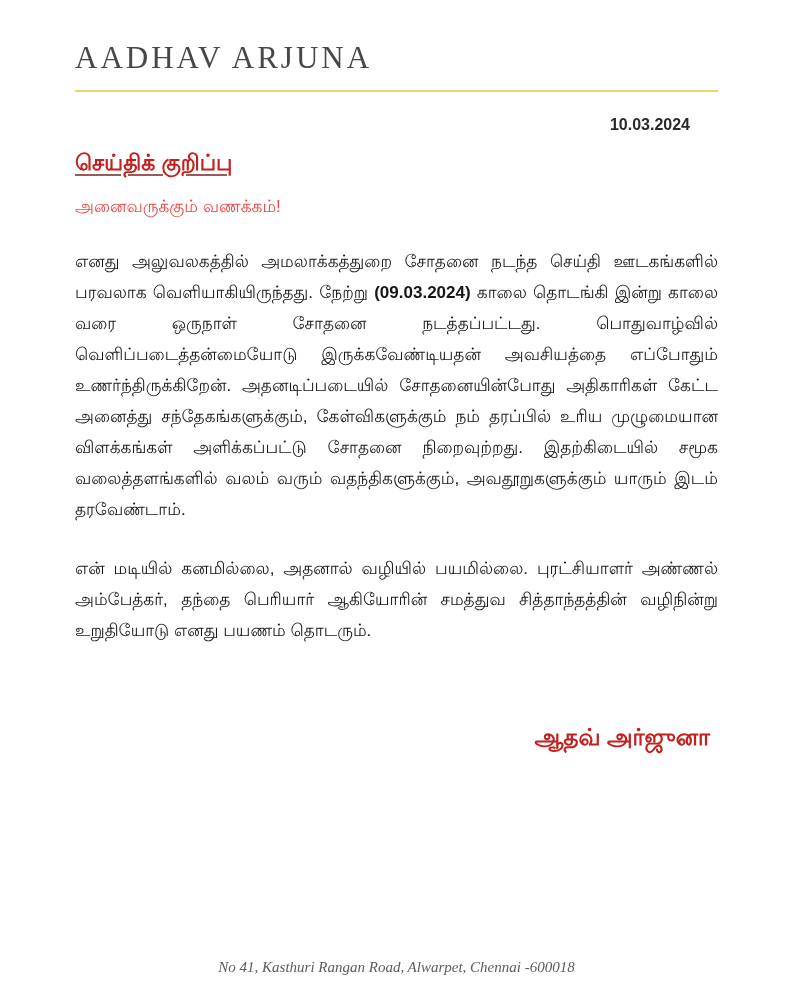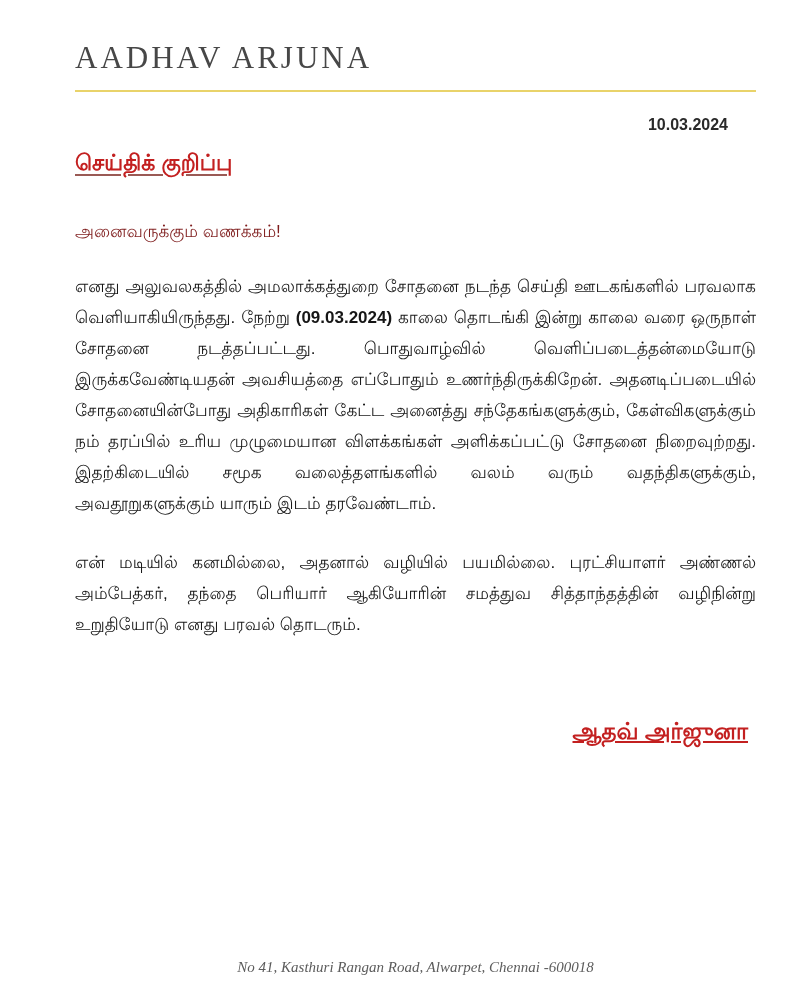--- a/index.html
+++ b/index.html
@@ -3,21 +3,21 @@
 <meta charset="utf-8">
 <style>
   html, body { margin: 0; padding: 0; background: #e8e8e8; }
   .page {
     position: relative;
     width: 800px;
     height: 1000px;
     margin: 0 auto;
     background: #ffffff;
     box-sizing: border-box;
-    padding: 40px 44px 0 75px;
+    padding: 40px 82px 0 75px;
     font-family: "Liberation Sans", "DejaVu Sans", sans-serif;
     color: #1c1c1c;
     overflow: hidden;
     display: flex;
     flex-direction: column;
   }
   .letterhead-name {
     font-family: "Liberation Serif", "DejaVu Serif", serif;
     font-size: 31px;
     letter-spacing: 3px;
@@ -42,44 +42,43 @@
     text-align: left;
     margin-top: 16px;
     font-size: 22px;
     font-weight: 700;
     color: #c32020;
     text-decoration: underline;
     text-decoration-color: #9a5a55;
     text-underline-offset: 4px;
   }
   .greeting {
-    margin-top: 44px;
+    margin-top: 19px;
     font-size: 17px;
-    color: #7f1d1d;
+    color: #ef4444;
   }
   .body-para {
     margin: 0;
     margin-top: 28px;
     font-size: 17px;
     line-height: 31px;
     color: #161616;
     text-align: justify;
   }
   .body-para .bold-date { font-weight: 700; }
   .signature-block {
     margin-top: 78px;
     text-align: right;
     padding-right: 8px;
   }
   .signature-name {
     font-size: 23px;
     font-weight: 700;
     color: #c32020;
     margin-bottom: 12px;
-    text-decoration: underline;
   }
   .signature-title, .signature-org {
     font-size: 18px;
     line-height: 36px;
     color: #1c1c1c;
   }
   .footer-address {
     margin-top: auto;
     margin-bottom: 24px;
     text-align: center;
@@ -99,21 +98,21 @@
   <div class="gold-divider"></div>
 
   <div class="date-line">10.03.2024</div>
 
   <div class="press-heading">செய்திக் குறிப்பு</div>
 
   <div class="greeting">அனைவருக்கும் வணக்கம்!</div>
 
   <p class="body-para"><span>எனது அலுவலகத்தில் அமலாக்கத்துறை சோதனை நடந்த செய்தி ஊடகங்களில் பரவலாக வெளியாகியிருந்தது. நேற்று </span><span class="bold-date">(09.03.2024)</span><span> காலை தொடங்கி இன்று காலை வரை ஒருநாள் சோதனை நடத்தப்பட்டது. பொதுவாழ்வில் வெளிப்படைத்தன்மையோடு இருக்கவேண்டியதன் அவசியத்தை எப்போதும் உணர்ந்திருக்கிறேன். அதனடிப்படையில் சோதனையின்போது அதிகாரிகள் கேட்ட அனைத்து சந்தேகங்களுக்கும், கேள்விகளுக்கும் நம் தரப்பில் உரிய முழுமையான விளக்கங்கள் அளிக்கப்பட்டு சோதனை நிறைவுற்றது. இதற்கிடையில் சமூக வலைத்தளங்களில் வலம் வரும் வதந்திகளுக்கும், அவதூறுகளுக்கும் யாரும் இடம் தரவேண்டாம்.</span></p>
 
-  <p class="body-para">என் மடியில் கனமில்லை, அதனால் வழியில் பயமில்லை. புரட்சியாளர் அண்ணல் அம்பேத்கர், தந்தை பெரியார் ஆகியோரின் சமத்துவ சித்தாந்தத்தின் வழிநின்று உறுதியோடு எனது பரவல் தொடரும்.</p>
+  <p class="body-para">என் மடியில் கனமில்லை, அதனால் வழியில் பயமில்லை. புரட்சியாளர் அண்ணல் அம்பேத்கர், தந்தை பெரியார் ஆகியோரின் சமத்துவ சித்தாந்தத்தின் வழிநின்று உறுதியோடு எனது பயணம் தொடரும்.</p>
 
   <div class="signature-block">
     <div class="signature-name">ஆதவ் அர்ஜுனா</div>
   </div>
 
   <div class="footer-address">No 41, Kasthuri Rangan Road, Alwarpet, Chennai -600018</div>
 
 </div>
 
 </body></html>

